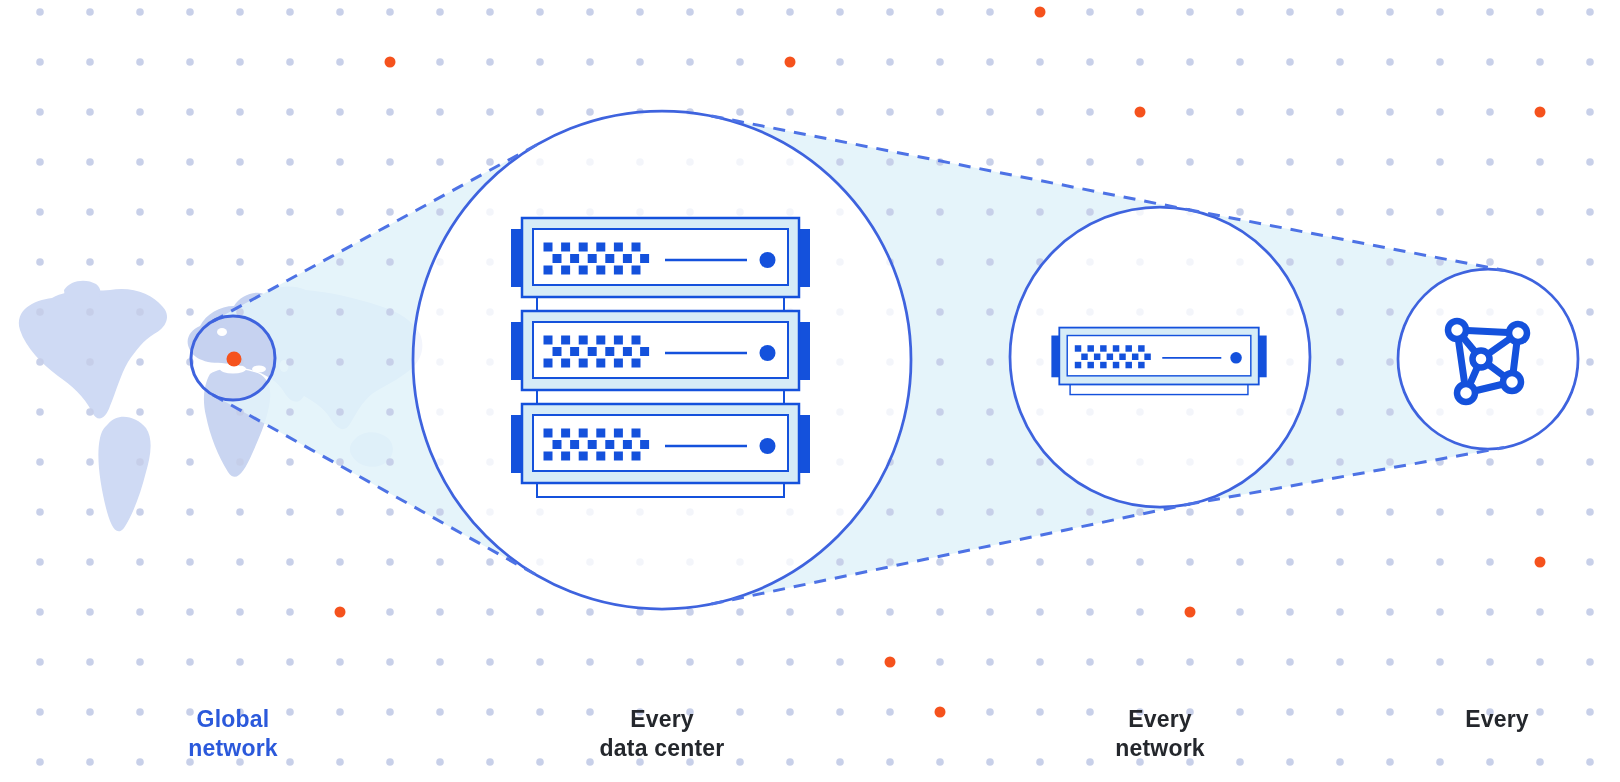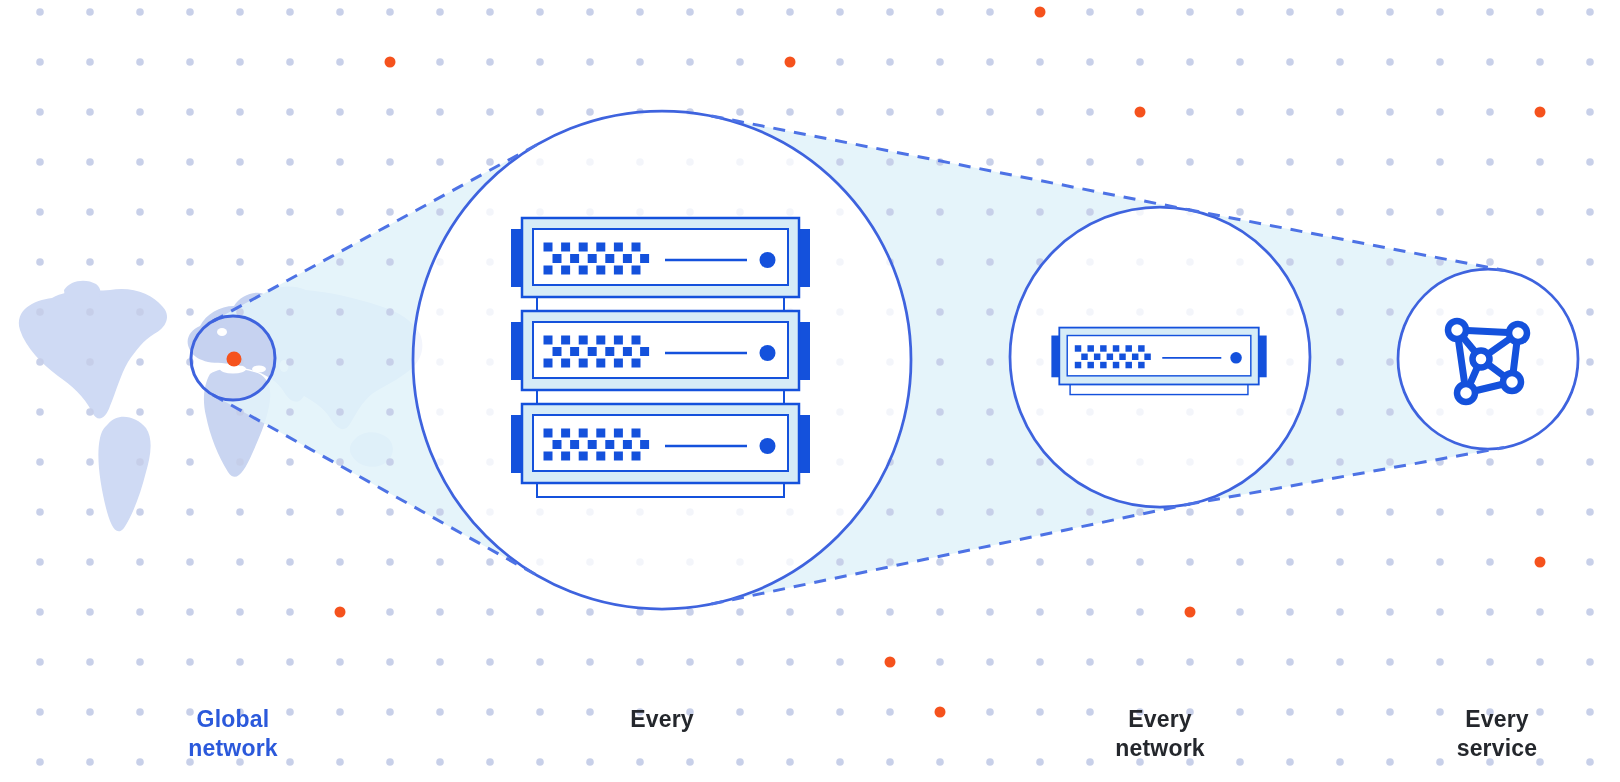--- a/index.html
+++ b/index.html
@@ -738,22 +738,22 @@
       </g>
     </g>
   </svg>
 
   <div class="stage-label label-blue" style="left:123px">
     <span>Global</span>
     <span class="l2">network</span>
   </div>
   <div class="stage-label label-dark" style="left:552px">
     <span>Every</span>
+    <span class="l2">data center</span>
   </div>
   <div class="stage-label label-dark" style="left:1050px">
     <span>Every</span>
     <span class="l2">network</span>
   </div>
   <div class="stage-label label-dark" style="left:1387px">
     <span>Every</span>
-    <span class="l2">service</span>
   </div>
 </div>
 
 </body></html>

